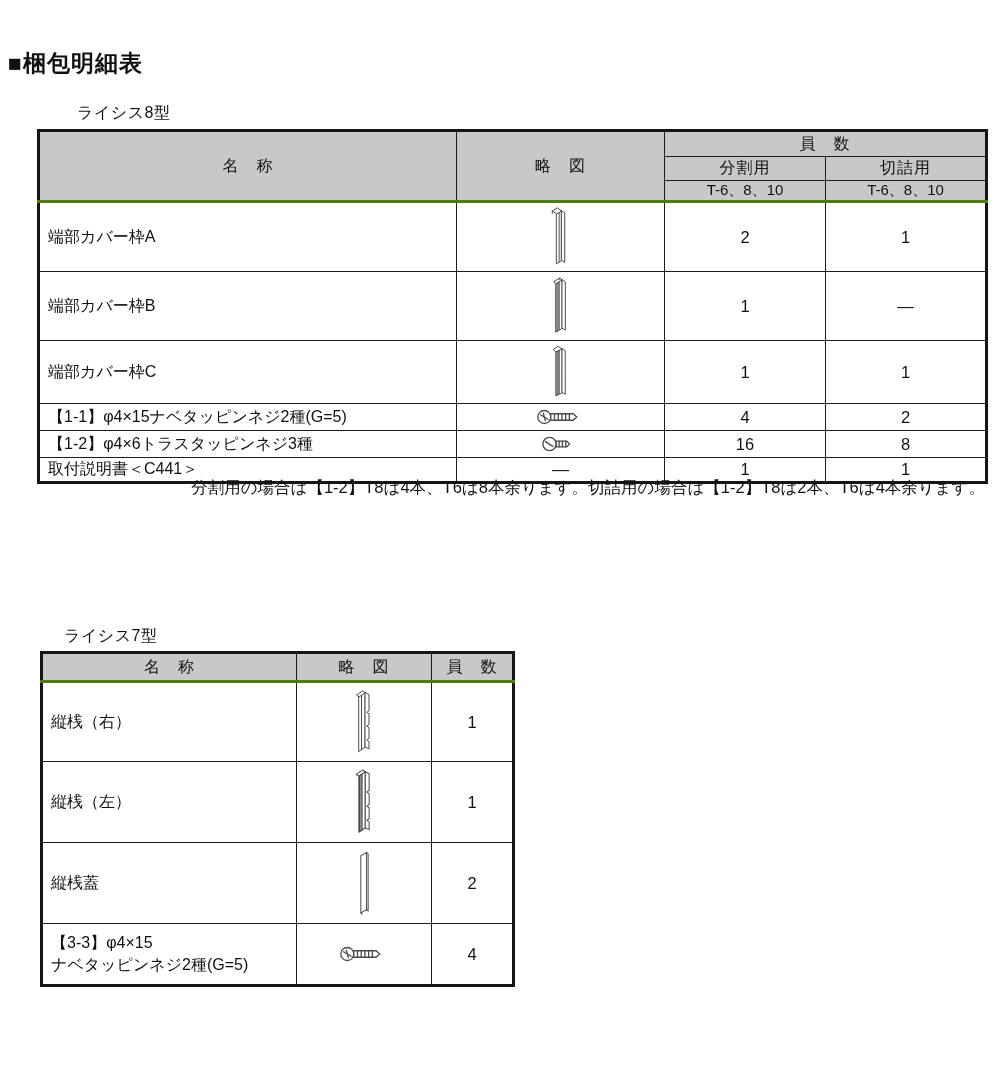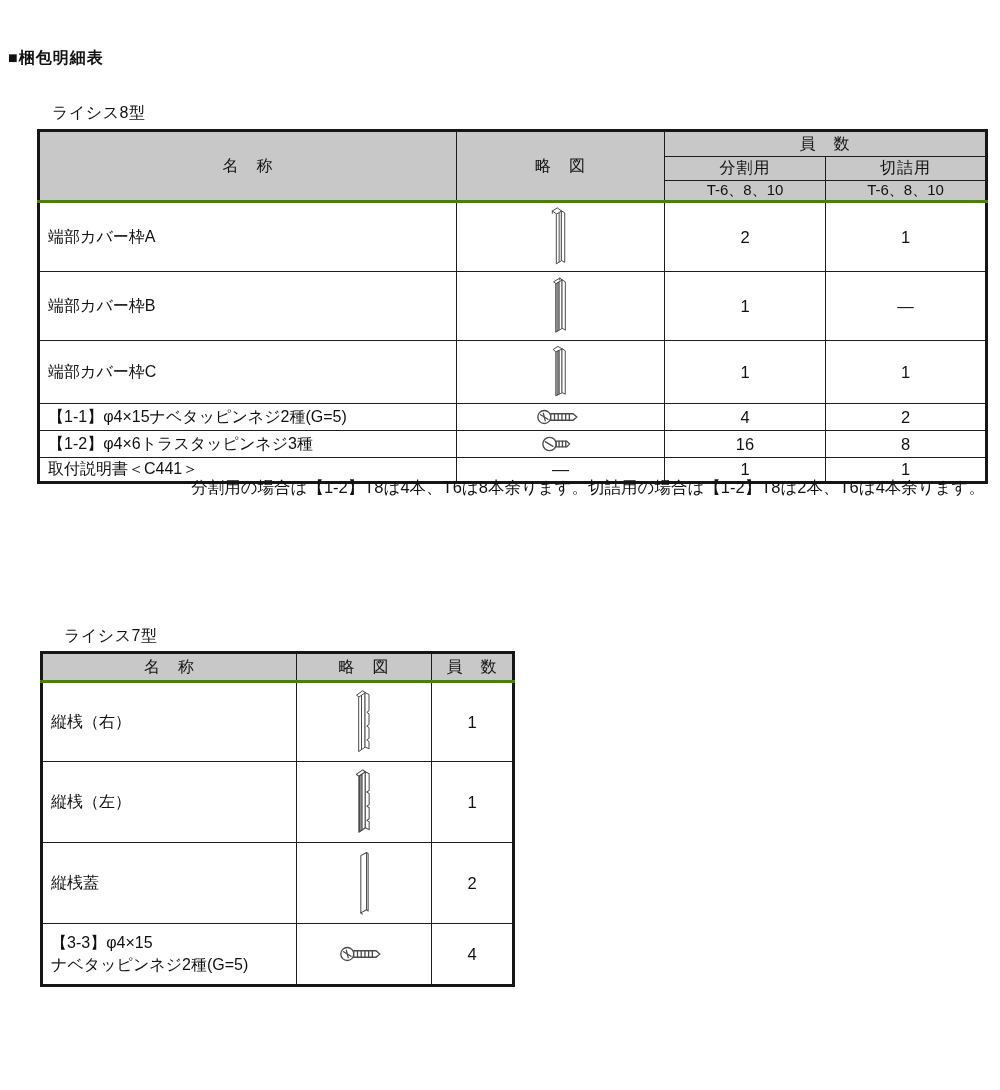--- a/index.html
+++ b/index.html
@@ -3,24 +3,24 @@
 <meta charset="utf-8">
 <style>
   html,body{margin:0;padding:0;}
   body{
     width:1000px;height:1090px;background:#ffffff;position:relative;
     font-family:"Liberation Sans","DejaVu Sans",sans-serif;color:#111;
     -webkit-font-smoothing:antialiased;
   }
   .page-title{
     position:absolute;left:8px;top:48px;margin:0;
-    font-size:16px;font-weight:bold;letter-spacing:1px;
+    font-size:23px;font-weight:bold;letter-spacing:1px;
   }
   .tbl-label{position:absolute;font-size:16px;letter-spacing:.5px;}
-  #label1{left:52px;top:103px;}
+  #label1{left:77px;top:103px;}
   #label2{left:64px;top:626px;}
 
   table{border-collapse:collapse;table-layout:fixed;position:absolute;background:#fff;}
   #table1{left:37px;top:129px;width:948px;border:3px solid #161616;}
   #table2{left:40px;top:651px;width:472px;border:3px solid #161616;}
   th,td{border:1.5px solid #1d1d1d;padding:0;overflow:hidden;}
   th{background:#c8c8c8;font-weight:normal;font-size:16px;text-align:center;letter-spacing:1px;}
   th.hb, td.hb{border-bottom:3px solid #4d7c0f;}
   .sub{font-size:15px;letter-spacing:0;}
   td.name{font-size:16px;text-align:left;padding-left:8px;vertical-align:middle;}

